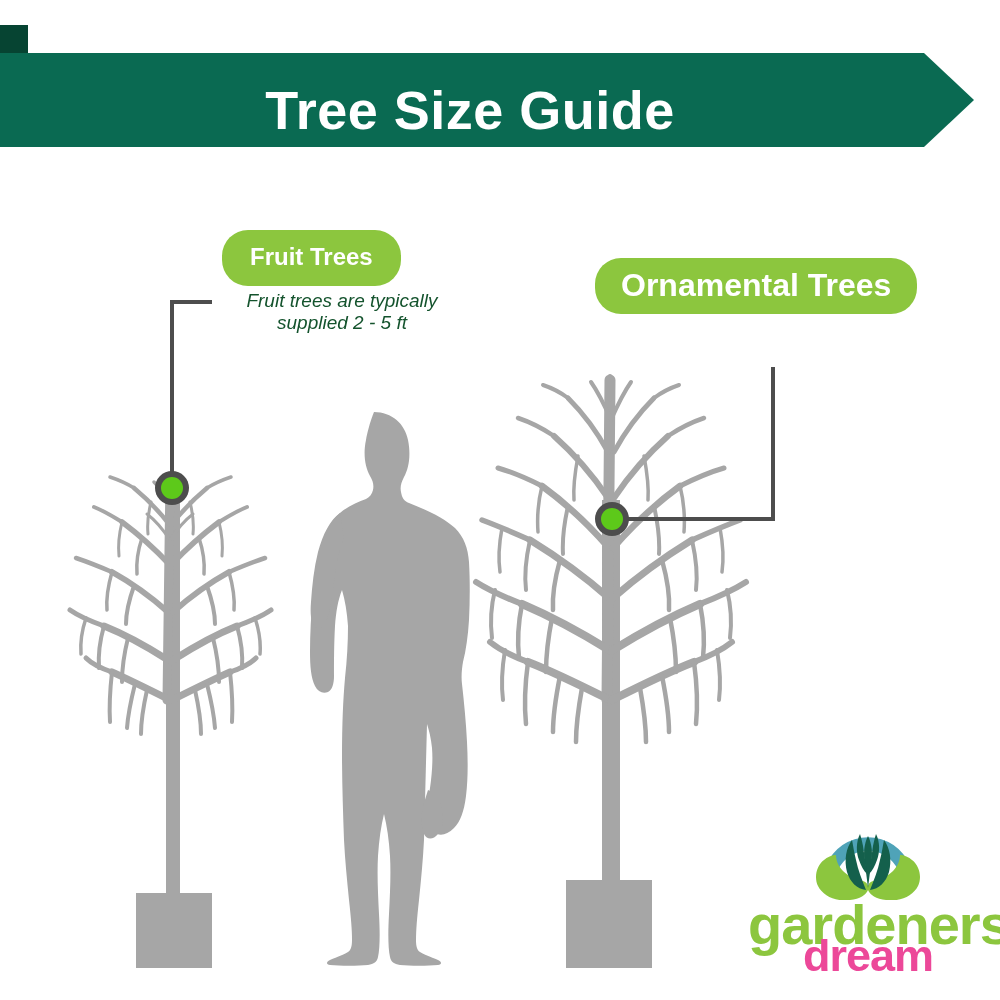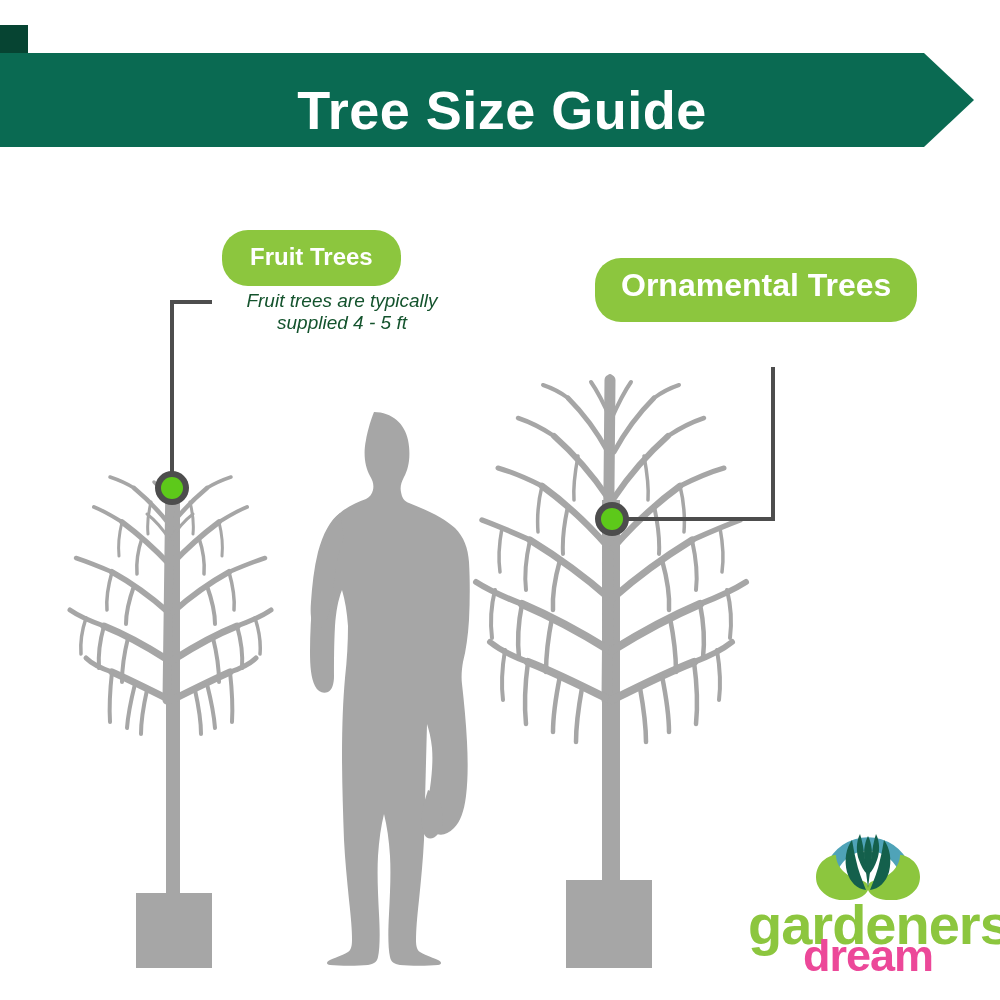--- a/index.html
+++ b/index.html
@@ -38,21 +38,20 @@
     left: 0;
     top: 55px;
     width: 940px;
     text-align: center;
     font-size: 54px;
     font-weight: bold;
     letter-spacing: 0.5px;
     color: #ffffff;
     line-height: 62px;
     font-family: "Liberation Sans", sans-serif;
-    padding-left: 32px;
   }
 
   
   .pill {
     position: absolute;
     display: inline-block;
     background: #8CC63E;
     color: #ffffff;
     font-weight: bold;
     border-radius: 26px;
@@ -63,21 +62,21 @@
   #pill-fruit {
     left: 222px;
     top: 230px;
     padding: 9px 28px 11px 28px;
     font-size: 24px;
     line-height: 36px;
   }
   #pill-ornamental {
     left: 595px;
     top: 258px;
-    padding: 9px 26px 19px 26px;
+    padding: 9px 26px 11px 26px;
     font-size: 32px;
     line-height: 36px;
   }
 
   .caption {
     position: absolute;
     color: #14532d;
     font-style: italic;
     font-size: 19px;
     line-height: 22px;
@@ -395,21 +394,21 @@
       <path d="M773,367 L773,519 L612,519" stroke="#4D4D4D" stroke-width="4" fill="none"></path>
       <circle cx="612" cy="519" r="17" fill="#4D4D4D"></circle>
       <circle cx="612" cy="519" r="11" fill="#5DC91A"></circle>
     </g>
   </svg>
 
   <div class="pill" id="pill-fruit">Fruit Trees</div>
 
   <div class="caption" id="caption-fruit">
     <div>Fruit trees are typically</div>
-    <div>supplied 4 - 5 ft</div>
+    <div>supplied 2 - 5 ft</div>
   </div>
 
   <div class="pill" id="pill-ornamental">Ornamental Trees</div>
 
   <div class="caption" id="caption-ornamental">
   </div>
 
   <div class="logo-wrap">
     <svg width="240" height="100" viewBox="0 0 240 100">
 

